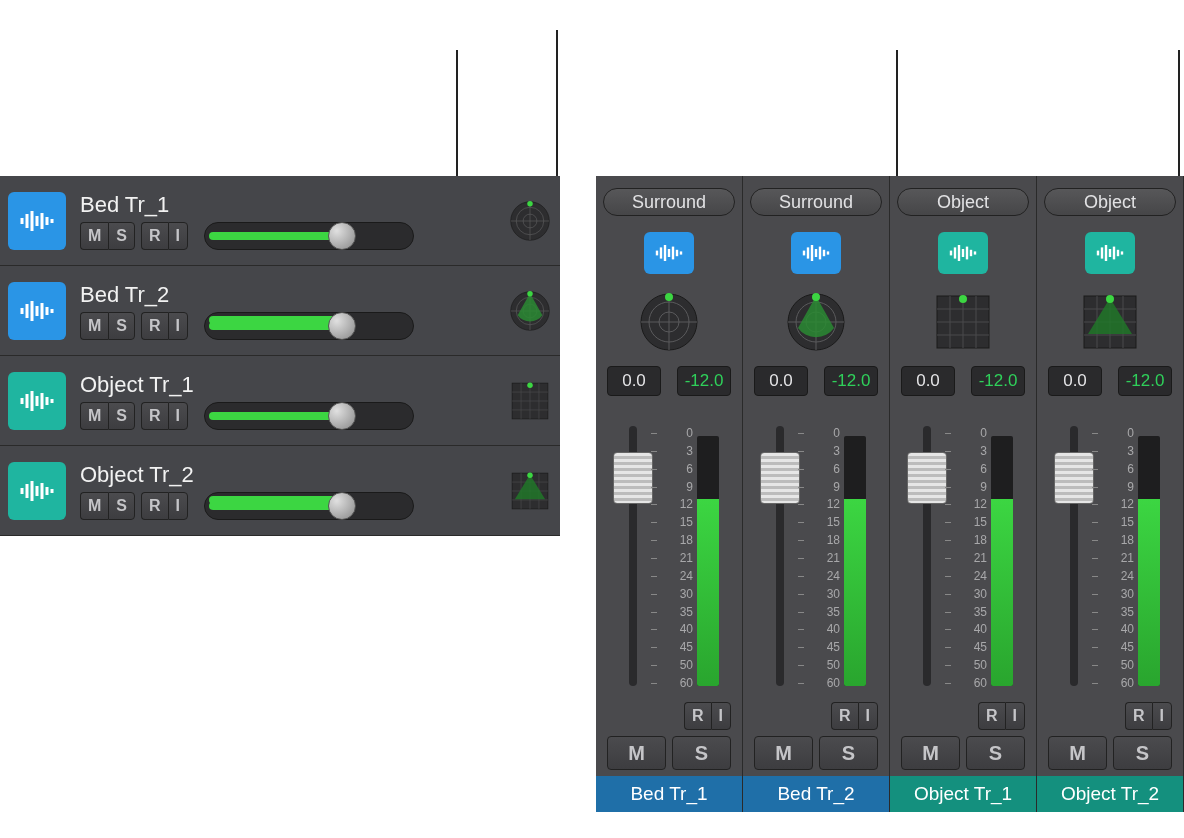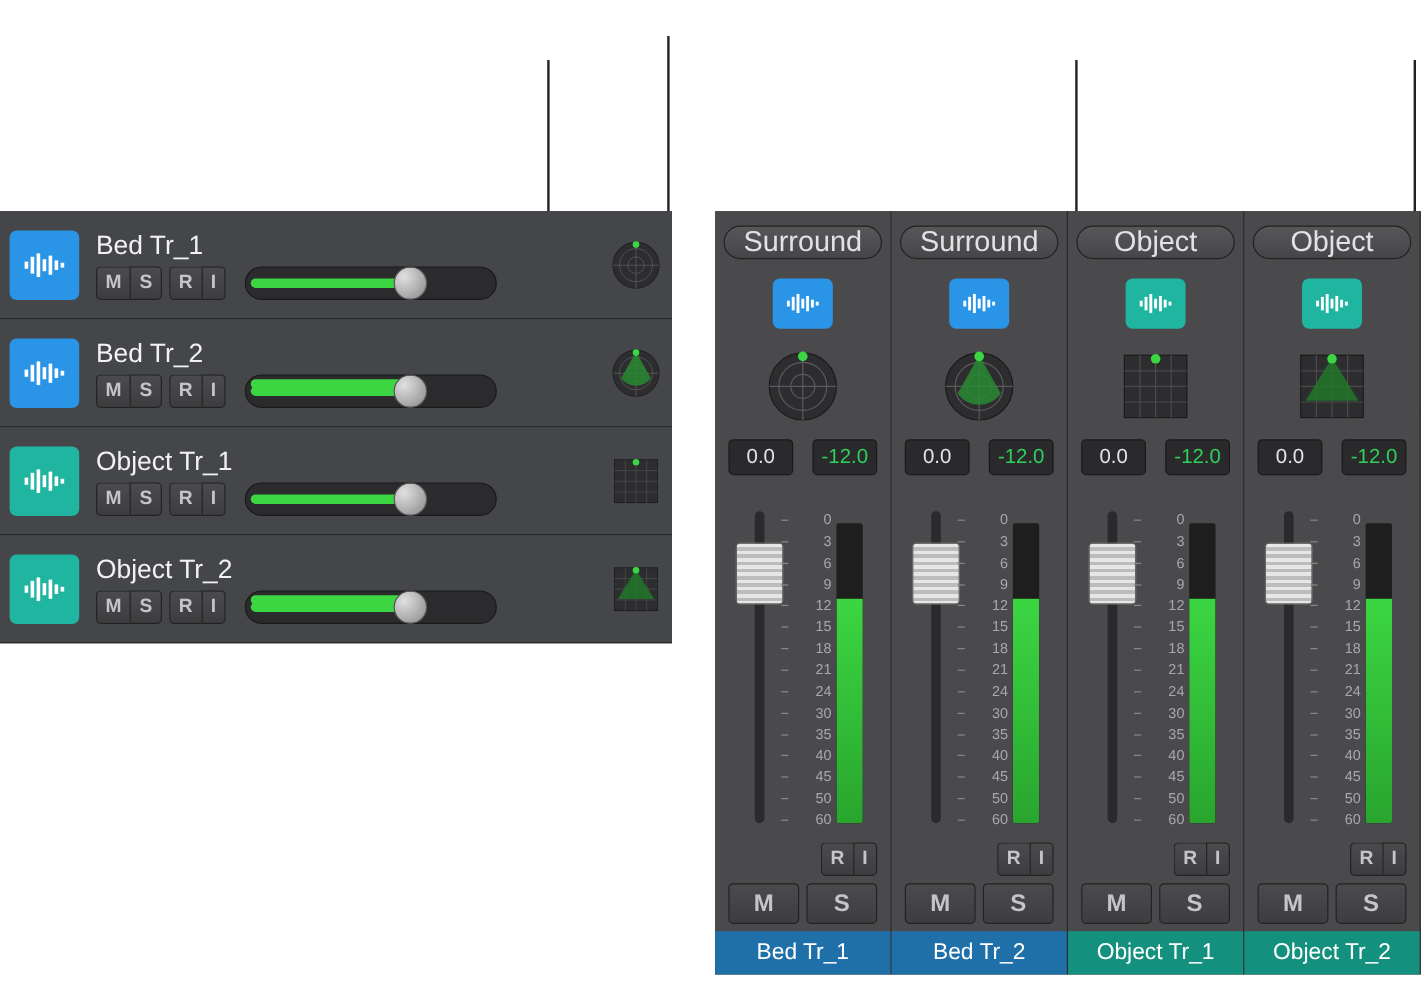--- a/index.html
+++ b/index.html
@@ -131,21 +131,21 @@
     align-items: center;
     padding-top: 12px;
   }
   .output-btn {
     width: 132px;
     height: 28px;
     background: linear-gradient(#575759,#464648);
     border: 1px solid #222;
     border-radius: 14px;
     color: #e2e2e4;
-    font-size: 24px;
+    font-size: 18px;
     display: flex;
     align-items: center;
     justify-content: center;
   }
   .ch-icon {
     margin-top: 16px;
     width: 50px; height: 42px;
     border-radius: 6px;
     display:flex;align-items:center;justify-content:center;
   }

